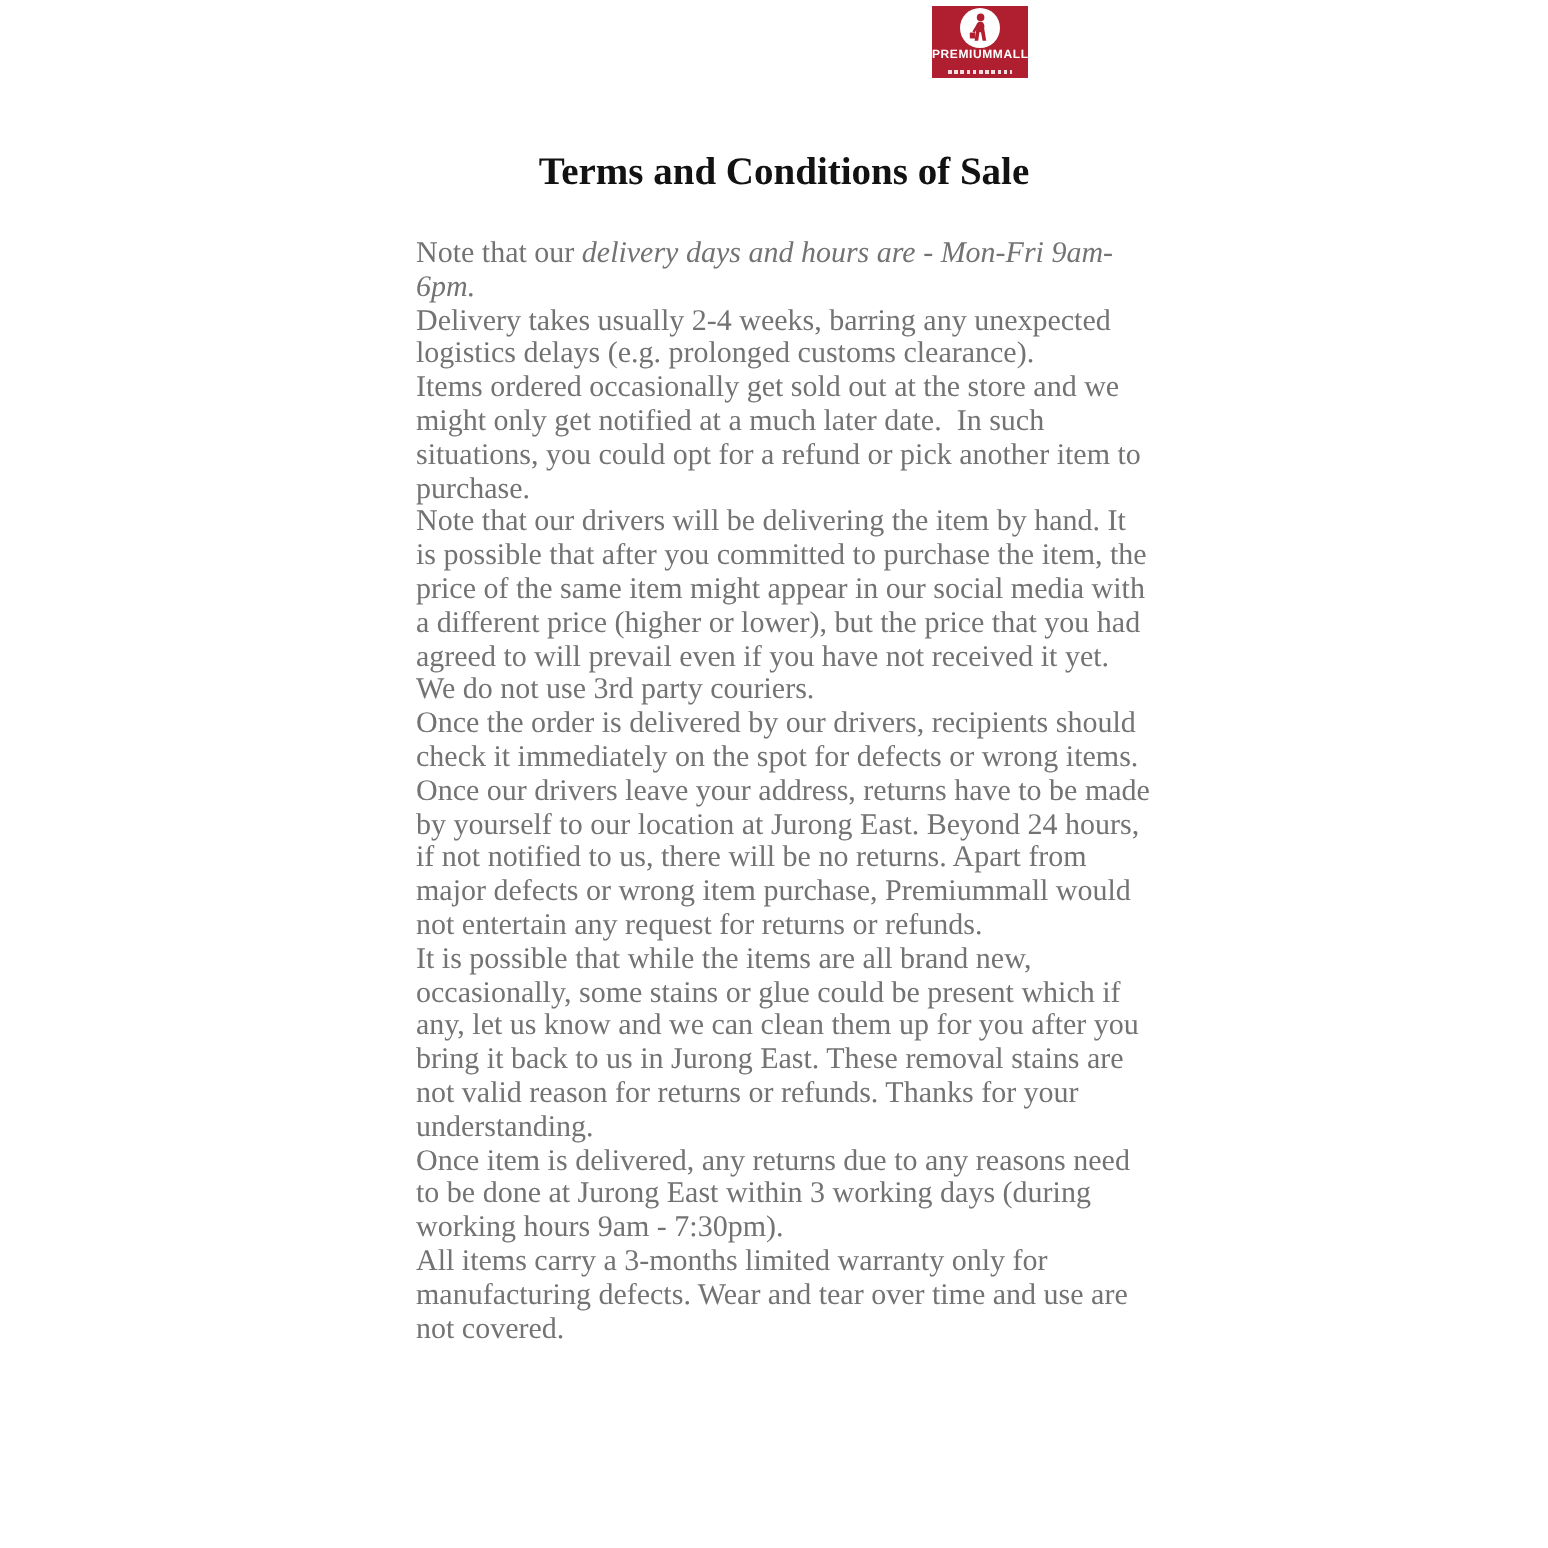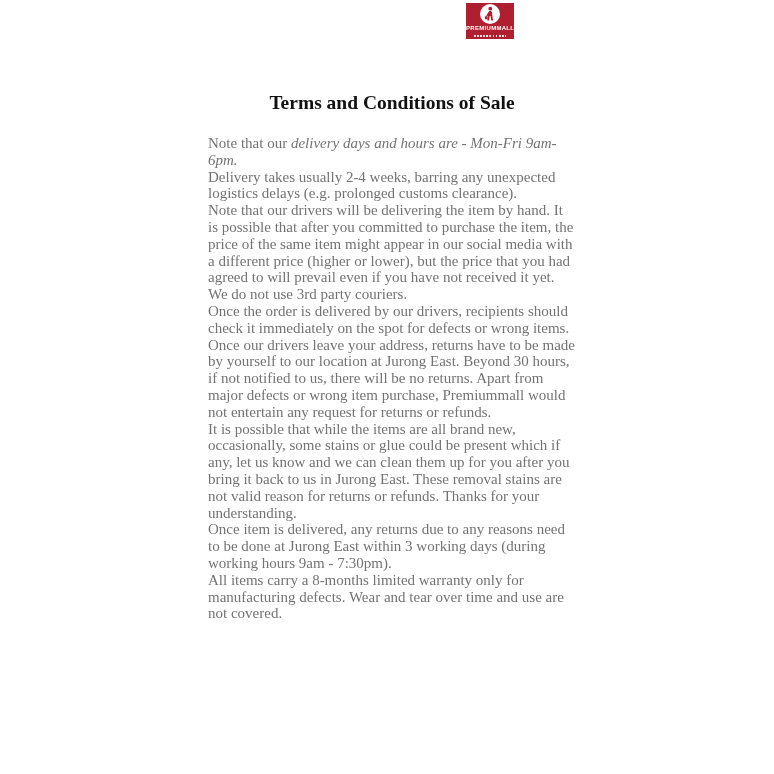--- a/index.html
+++ b/index.html
@@ -44,21 +44,21 @@
     position: absolute;
     left: 8px; right: 8px; top: 31.5px;
     height: 2.5px;
     background: repeating-linear-gradient(90deg,
       rgba(255,255,255,0.85) 0 1.8px, rgba(255,255,255,0) 1.8px 3.1px);
   }
 
   
   .content {
     position: absolute;
-    left: 208px; top: 92px;
+    left: 208px; top: 76px;
     width: 368px;
   }
   .title {
     margin: 0 0 21px 0;
     font-size: 19.5px;
     line-height: 22px;
     font-weight: 700;
     text-align: center;
     color: #121212;
   }
@@ -90,22 +90,23 @@
     </div>
     <div class="logo-wordmark">PREMIUMMALL</div>
     <div class="logo-tagline"></div>
   </div>
 
   <div class="content">
     <h1 class="title">Terms and Conditions of Sale</h1>
     <div class="paras">
         <p><span>Note that our </span><em>delivery days and hours are - Mon-Fri 9am-6pm.</em></p>
         <p><span>Delivery takes usually 2-4 weeks, barring any unexpected logistics delays (e.g. prolonged customs clearance).</span></p>
+        <p><span>Items ordered occasionally get sold out at the store and we might only get notified at a much later date.  In such situations, you could opt for a refund or pick another item to purchase.</span></p>
         <p><span>Note that our drivers will be delivering the item by hand. It is possible that after you committed to purchase the item, the price of the same item might appear in our social media with a different price (higher or lower), but the price that you had agreed to will prevail even if you have not received it yet. We do not use 3rd party couriers.</span></p>
         <p><span>Once the order is delivered by our drivers, recipients should check it immediately on the spot for defects or wrong items.</span></p>
-        <p><span>Once our drivers leave your address, returns have to be made by yourself to our location at Jurong East. Beyond 30 hours, if not notified to us, there will be no returns. Apart from major defects or wrong item purchase, Premiummall would not entertain any request for returns or refunds.</span></p>
+        <p><span>Once our drivers leave your address, returns have to be made by yourself to our location at Jurong East. Beyond 24 hours, if not notified to us, there will be no returns. Apart from major defects or wrong item purchase, Premiummall would not entertain any request for returns or refunds.</span></p>
         <p><span>It is possible that while the items are all brand new, occasionally, some stains or glue could be present which if any, let us know and we can clean them up for you after you bring it back to us in Jurong East. These removal stains are not valid reason for returns or refunds. Thanks for your understanding.</span></p>
         <p><span>Once item is delivered, any returns due to any reasons need to be done at Jurong East within 3 working days (during working hours 9am - 7:30pm).</span></p>
-        <p><span>All items carry a 8-months limited warranty only for manufacturing defects. Wear and tear over time and use are not covered.</span></p>
+        <p><span>All items carry a 3-months limited warranty only for manufacturing defects. Wear and tear over time and use are not covered.</span></p>
       </div>
   </div>
 
 </div>
 
 </body></html>

